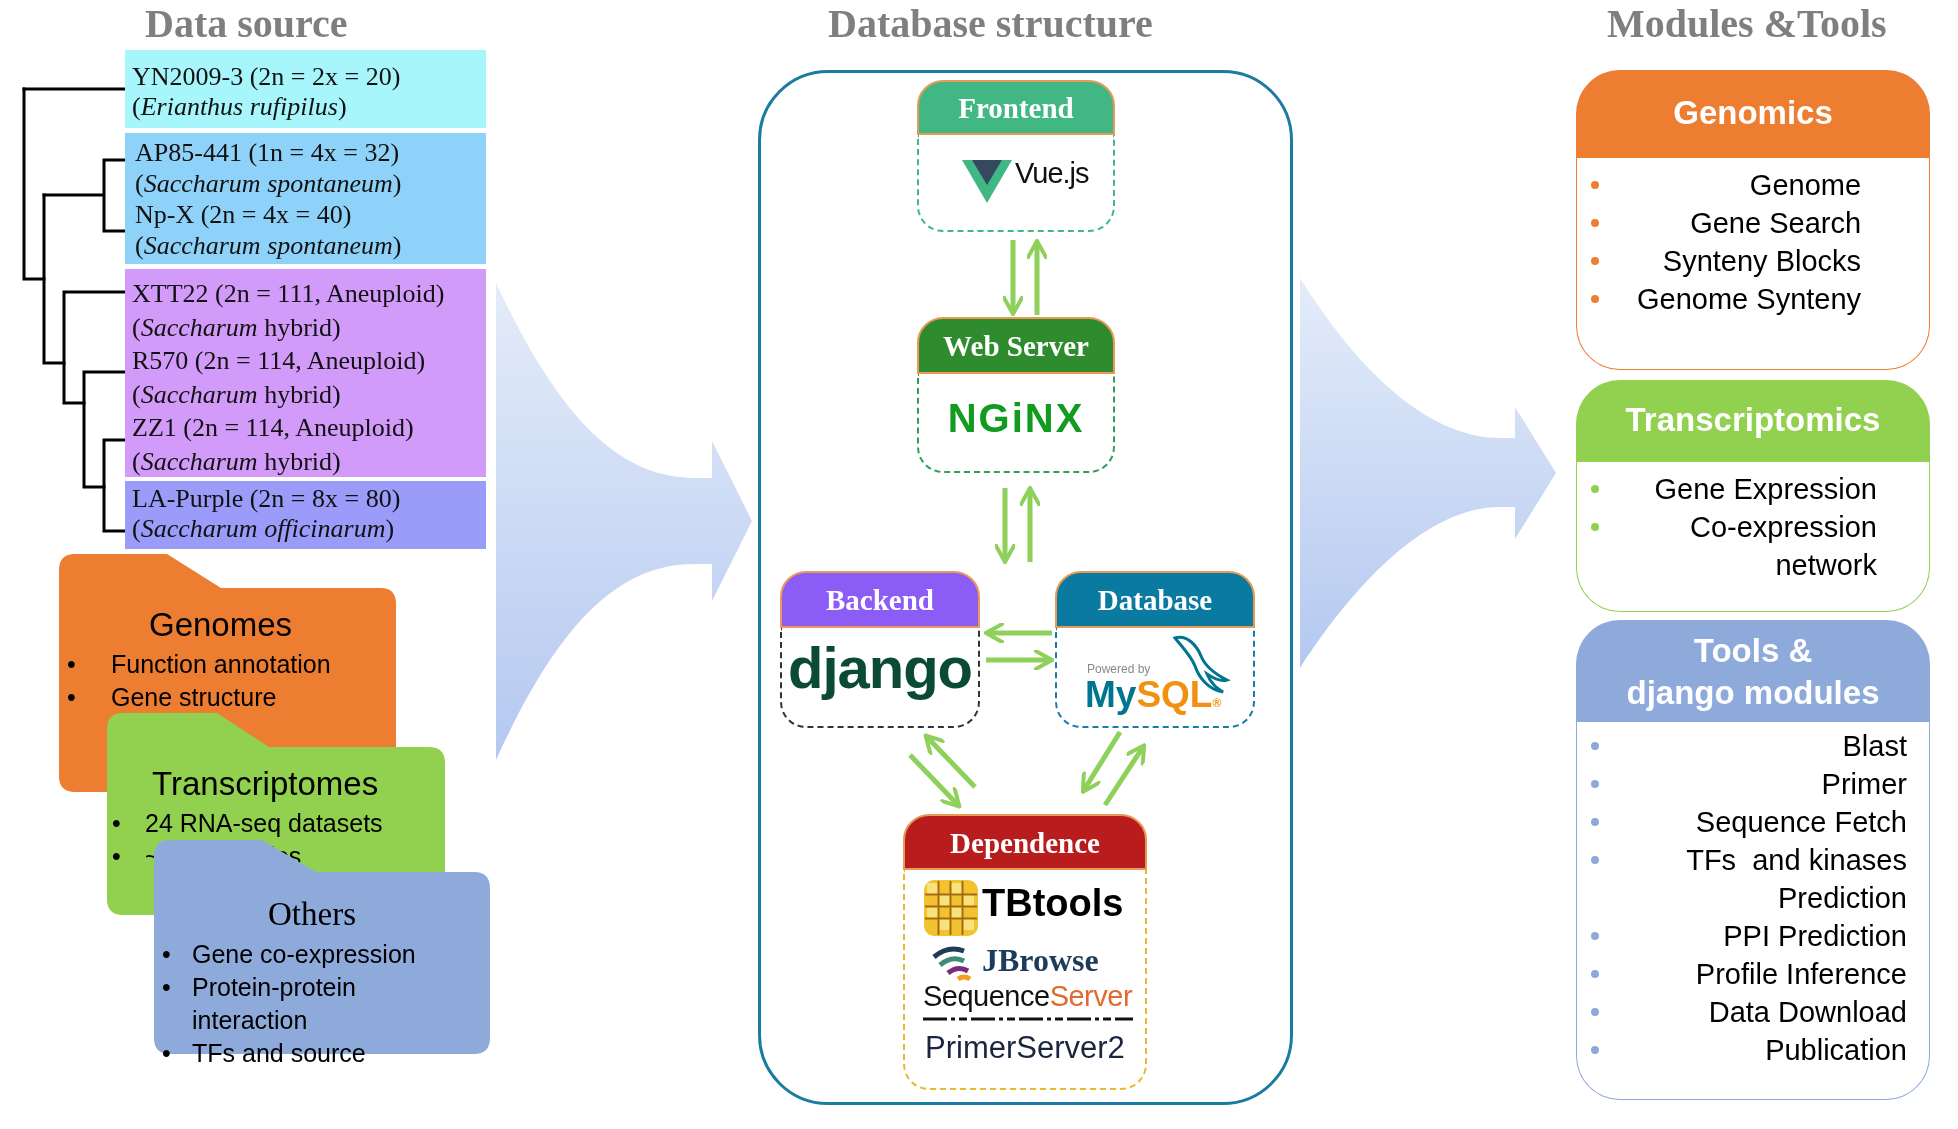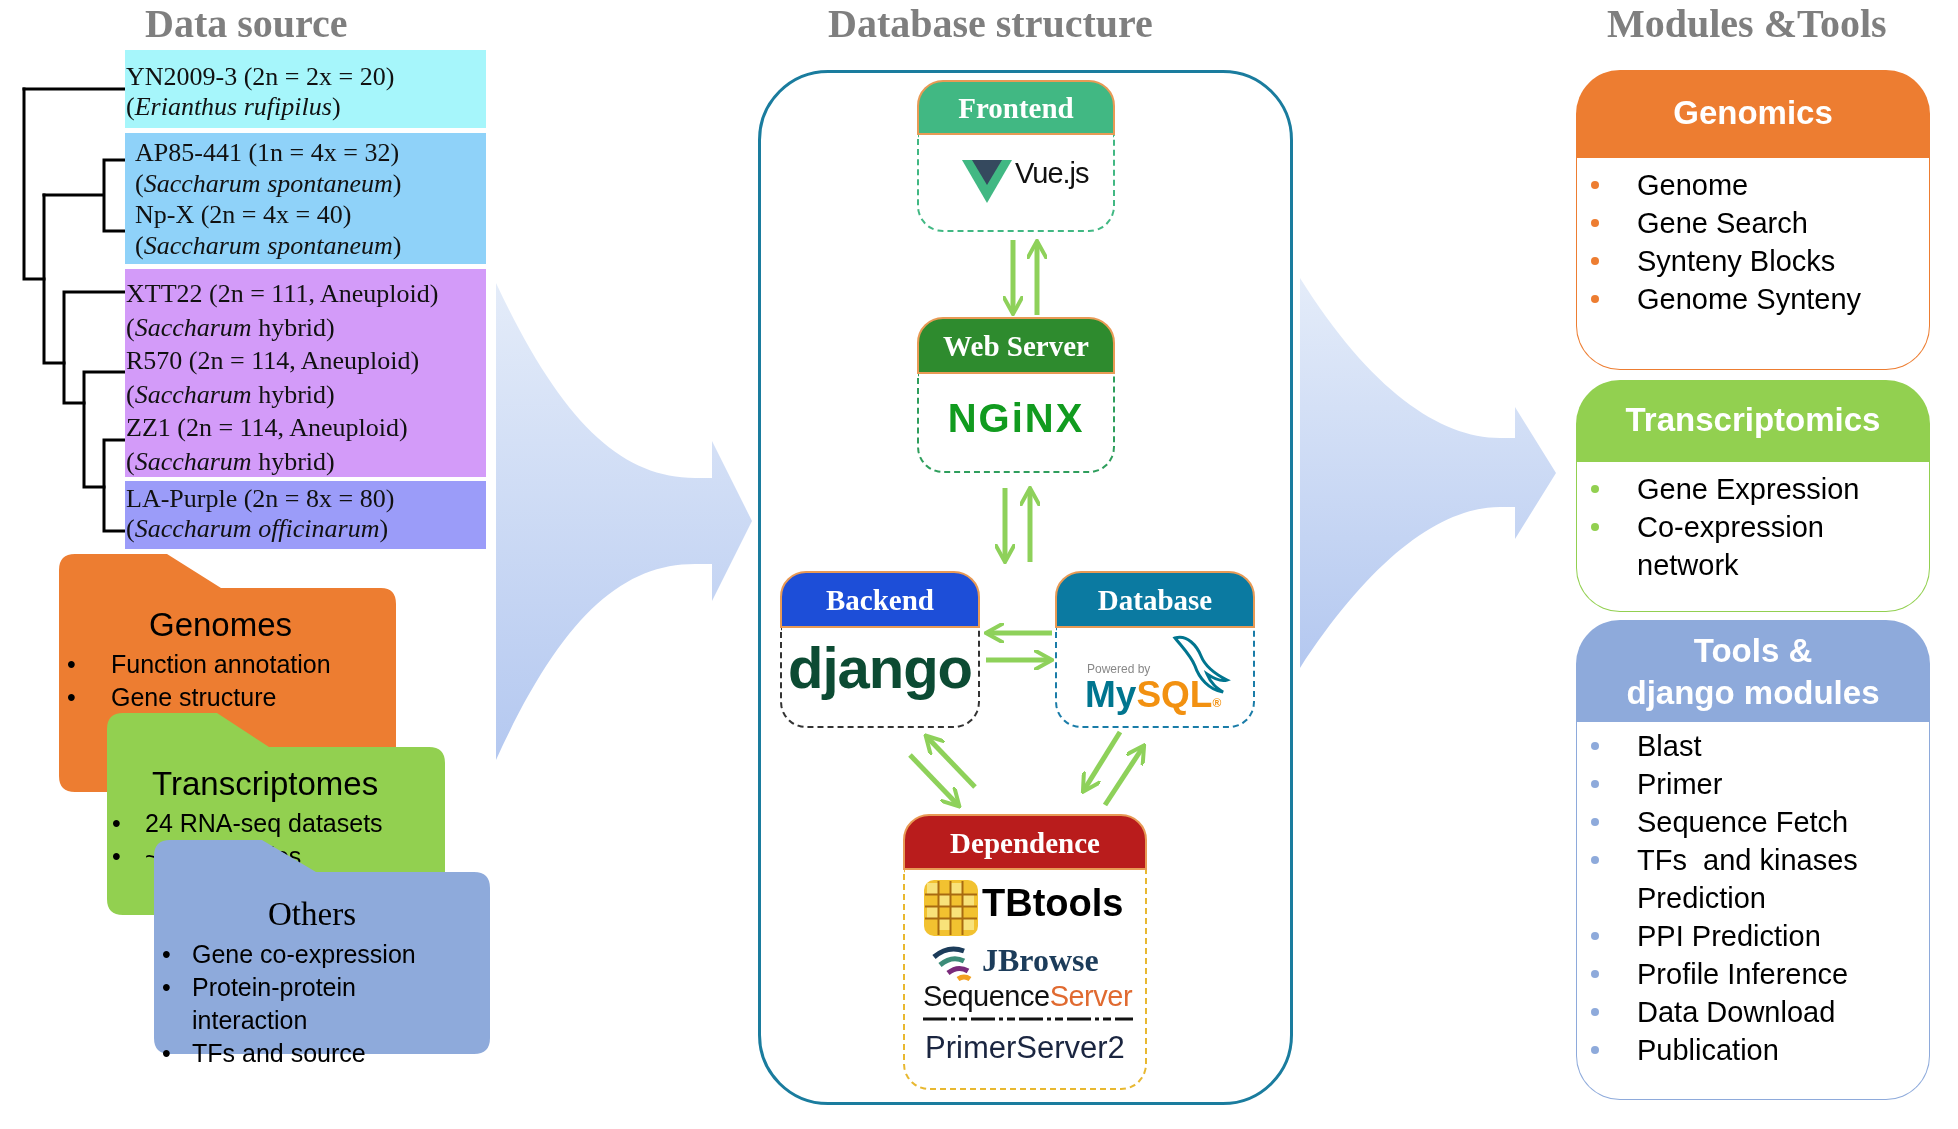--- a/index.html
+++ b/index.html
@@ -1,21 +1,21 @@
 <!DOCTYPE html>
 <html><head>
 <meta charset="utf-8">
 <style>
   html, body { margin: 0; padding: 0; background: #ffffff; }
   body { width: 1958px; height: 1129px; position: relative; overflow: hidden; font-family: "Liberation Sans", sans-serif; }
   .abs { position: absolute; }
   .col-title { position: absolute; top: 0; font-family: "Liberation Serif", serif; font-weight: bold; font-size: 40px; color: #7f7f7f; white-space: nowrap; line-height: 48px; }
 
   
-  .sp-box { position: absolute; left: 125px; width: 361px; font-family: "Liberation Serif", serif; font-size: 26px; color: #111; line-height: 30px; box-sizing: border-box; padding-left: 1px; }
+  .sp-box { position: absolute; left: 125px; width: 361px; font-family: "Liberation Serif", serif; font-size: 26px; color: #111; line-height: 30px; box-sizing: border-box; padding-left: 7px; }
   .sp-line { display: block; white-space: nowrap; }
   .sp-line i { font-style: italic; text-align: center; }
 
   
   .folder { position: absolute; }
   .folder svg { position: absolute; left: 0; top: 0; overflow: visible; }
   .folder-title { position: absolute; font-size: 33px; color: #000; white-space: nowrap; }
   .folder-list { position: absolute; margin: 0; padding: 0; list-style: none; font-size: 25px; color: #000; line-height: 33px; }
   .folder-list li { position: relative; white-space: nowrap; }
   .folder-list li .bullet { position: absolute; left: 0; top: 0; }
@@ -26,21 +26,21 @@
   
   .mcard { position: absolute; box-sizing: border-box; }
   .mcard .hdr { position: absolute; left: 0; top: 0; right: 0; color: #fff; font-family: "Liberation Serif", serif; font-weight: bold; font-size: 29px; text-align: center; border-radius: 26px 26px 0 0; border: 2px solid #e89a55; border-bottom: 2px solid #e89a55; box-sizing: border-box; }
   .mcard .body { position: absolute; left: 0; right: 0; bottom: 0; border-style: dashed; border-width: 2px; border-top: none; border-radius: 0 0 26px 26px; box-sizing: border-box; background: #fff; }
 
   
   .rcard { position: absolute; left: 1576px; width: 354px; box-sizing: border-box; }
   .rcard .rhdr { position: absolute; left: 0; right: 0; top: 0; color: #fff; font-weight: bold; font-size: 33px; text-align: center; border-radius: 44px 44px 0 0; box-sizing: border-box; }
   .rcard .rbody { position: absolute; left: 0; right: 0; bottom: 0; background: #fff; border-style: solid; border-width: 1.5px; border-top: none; border-radius: 0 0 44px 44px; box-sizing: border-box; }
   .rlist { position: absolute; left: 0; top: 0; margin: 0; padding: 0; list-style: none; font-size: 29px; line-height: 38px; color: #000; }
-  .rlist li { position: relative; padding-left: 60px; white-space: nowrap; }
+  .rlist li { position: relative; padding-left: 60px; white-space: nowrap; text-align: right; }
   .rlist li .dot { position: absolute; left: 14px; top: 15px; width: 8px; height: 8px; border-radius: 50%; }
 
   .arrow-svg { position: absolute; left: 0; top: 0; pointer-events: none; }
 </style>
 </head>
 <body>
 
 <div class="col-title" style="left:145px;">Data source</div>
 <div class="col-title" style="left:828px;">Database structure</div>
 <div class="col-title" style="left:1607px;">Modules &amp;Tools</div>
@@ -141,21 +141,21 @@
 </div>
 
 <div class="mcard" style="left:917px;top:317px;width:198px;height:156px;">
   <div class="hdr" style="height: 57px; line-height: 54px; background: rgb(46, 139, 46);">Web Server</div>
   <div class="body" style="top:57px;border-color:#2e9e5c;">
     <div class="abs" style="left:0;right:0;top:22px;text-align:center;font-size:40px;font-weight:bold;color:#119b1f;letter-spacing:2px;">NGiNX</div>
   </div>
 </div>
 
 <div class="mcard" style="left:780px;top:571px;width:200px;height:157px;">
-  <div class="hdr" style="height: 57px; line-height: 54px; background: #1d4ed8;">Backend</div>
+  <div class="hdr" style="height: 57px; line-height: 54px; background: #8b5cf6;">Backend</div>
   <div class="body" style="top:57px;border-color:#333;">
     <div class="abs" style="left:0;right:0;top:6px;text-align:center;font-size:58px;font-weight:bold;color:#0c4b33;letter-spacing:-1px;">django</div>
   </div>
 </div>
 
 <div class="mcard" style="left:1055px;top:571px;width:200px;height:157px;">
   <div class="hdr" style="height: 57px; line-height: 54px; background: rgb(11, 122, 161);">Database</div>
   <div class="body" style="top:57px;border-color:#1a7ca8;">
     <svg width="80" height="60" style="position:absolute;left:110px;top:6px;">
       <path d="M8 4 C20 0 30 12 34 22 C38 32 48 40 60 46 C54 48 46 44 40 40 C44 50 50 54 56 58 C42 56 32 44 28 32 C24 22 16 14 8 4 Z" fill="none" stroke="#00758f" stroke-width="3"></path>

